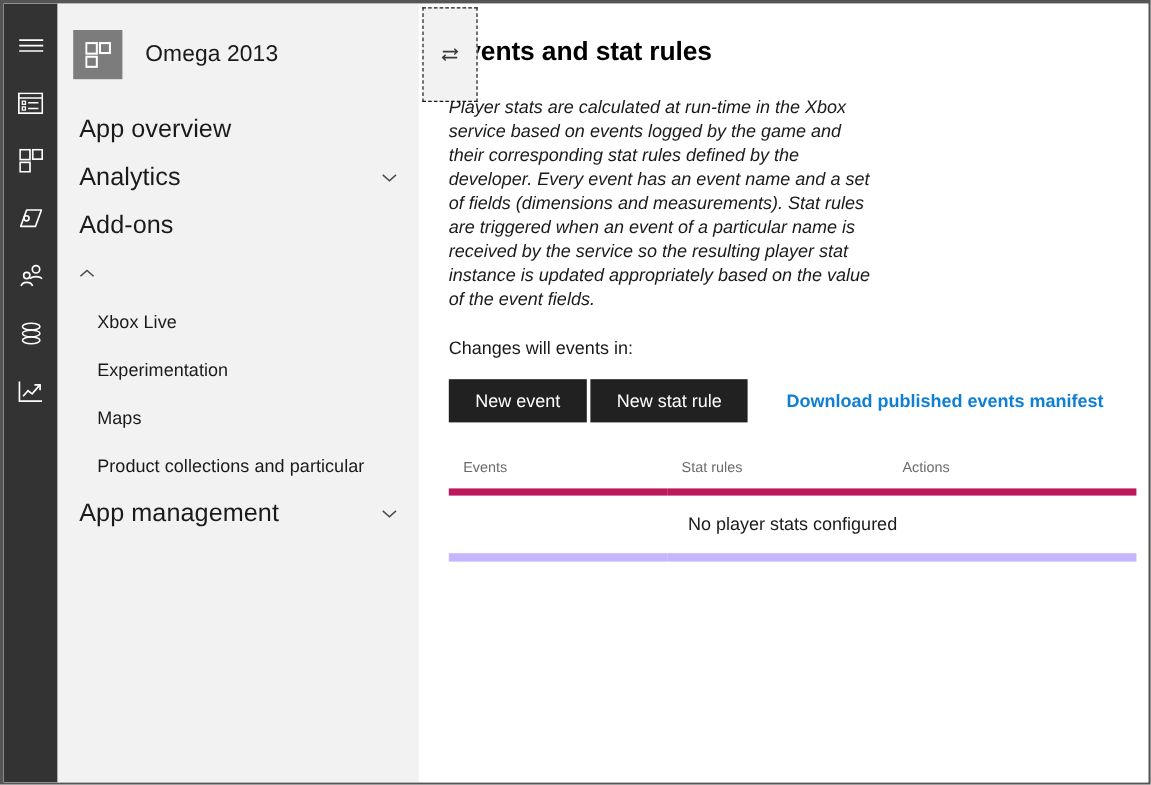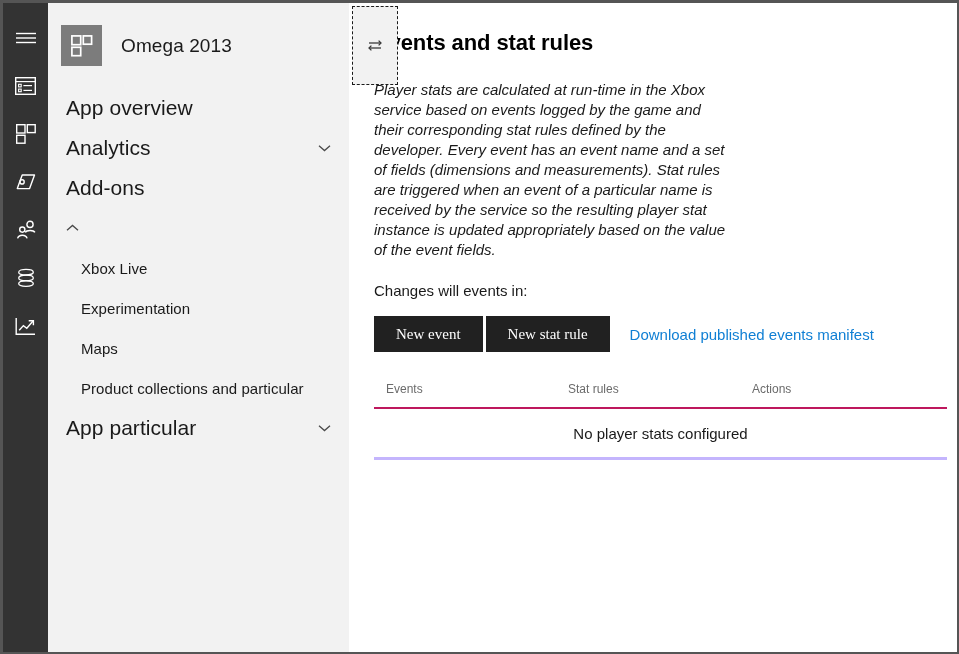--- a/index.html
+++ b/index.html
@@ -151,58 +151,59 @@
   }
   #action-bar {
     display: flex;
     align-items: stretch;
     margin-bottom: 30px;
   }
   .btn {
     background: #212121;
     color: #ffffff;
     border: none;
-    font-family: Liberation Serif, serif;
+    font-family: Liberation Sans, sans-serif;
     font-size: 15px;
     height: 36px;
     padding: 0 22px;
     cursor: pointer;
     margin-right: 3px;
     white-space: nowrap;
   }
   #download-link {
     color: #0f7fd4;
     font-size: 15px;
     align-self: center;
-    margin-left: 17px;
+    margin-left: 29px;
     cursor: pointer;
     text-decoration: none;
     white-space: nowrap;
+    font-weight: bold;
   }
 
   
   #stats-table {
     width: 537px;
     border-collapse: collapse;
     table-layout: fixed;
   }
   #stats-table th {
     text-align: left;
     font-weight: normal;
     font-size: 12px;
     color: #6b6b6b;
     padding: 0 0 11px 12px;
-    border-bottom: 2px solid #be185d;
+    border-bottom: 6px solid #be185d;
   }
   #stats-table td.empty-cell {
     text-align: center;
     font-size: 15px;
     color: #1a1a1a;
     height: 48px;
-    border-bottom: 3px solid #c4b5fd;
+    border-bottom: 7px solid #c4b5fd;
     padding: 0;
   }
   .col-events { width: 170px; }
   .col-rules  { width: 172px; }
   .col-actions{ width: 195px; }
 </style>
 </head>
 <body>
 
 <div id="window">
@@ -333,21 +334,21 @@
           <li class="nav-item sub">
             <span class="nav-label">Experimentation</span>
           </li>
           <li class="nav-item sub">
             <span class="nav-label">Maps</span>
           </li>
           <li class="nav-item sub">
             <span class="nav-label">Product collections and particular</span>
           </li>
           <li class="nav-item">
-            <span class="nav-label">App particular</span>
+            <span class="nav-label">App management</span>
             <svg class="chev" width="13" height="8" viewBox="0 0 13 8">
               <polyline points="1,1.8 6.5,6.6 12,1.8" fill="none" stroke="#4a4a4a" stroke-width="1.3"></polyline>
             </svg>
           </li>
         </ul>
 
     </aside>
 
     <main id="content">
 

